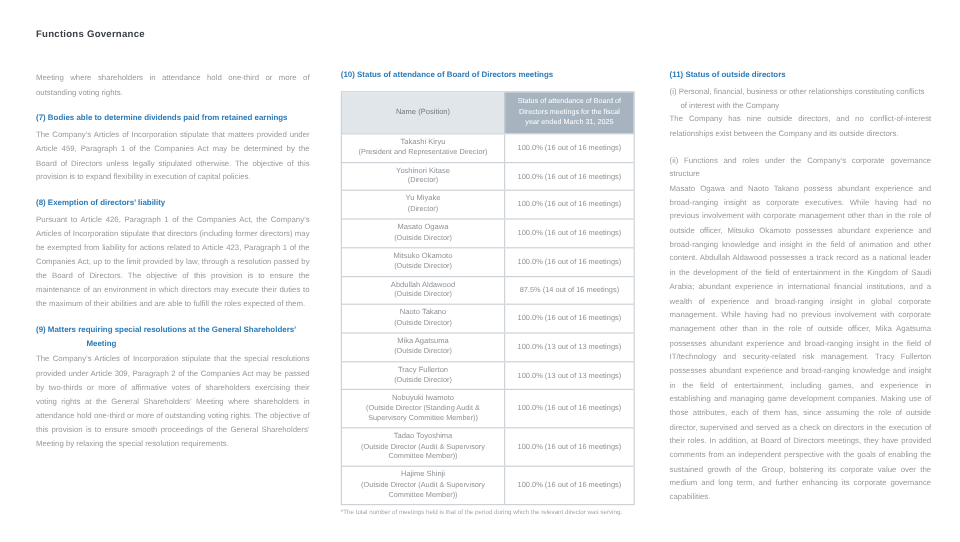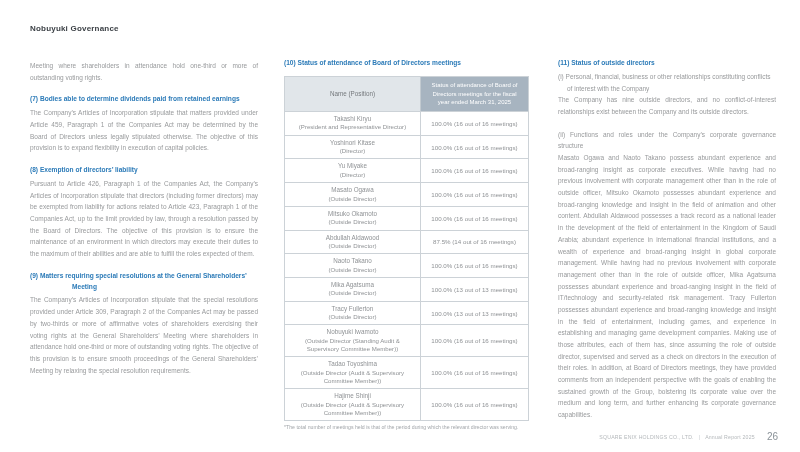--- a/index.html
+++ b/index.html
@@ -39,21 +39,21 @@
   .footer { position:absolute; right:22px; bottom:10px; display:flex; align-items:center; }
   .f-company, .f-report { font-size:5.2px; color:#b4b8bb; letter-spacing:0.2px; }
   .f-sep { font-size:5.2px; color:#c6cacd; margin:0 5px; }
   .f-page { font-size:10px; color:#8a9298; margin-left:12px; }
 </style>
 </head>
 <body>
 
 <div class="page">
 
-  <div class="top-header">Nobuyuki Governance</div>
+  <div class="top-header">Functions Governance</div>
 
   <div class="col col-left">
     <p class="body-p">Meeting where shareholders in attendance hold one-third or more of outstanding voting rights.</p>
     <h3 class="h-blue">(7) Bodies able to determine dividends paid from retained earnings</h3>
     <p class="body-p">The Company’s Articles of Incorporation stipulate that matters provided under Article 459, Paragraph 1 of the Companies Act may be determined by the Board of Directors unless legally stipulated otherwise. The objective of this provision is to expand flexibility in execution of capital policies.</p>
     <h3 class="h-blue">(8) Exemption of directors’ liability</h3>
     <p class="body-p">Pursuant to Article 426, Paragraph 1 of the Companies Act, the Company’s Articles of Incorporation stipulate that directors (including former directors) may be exempted from liability for actions related to Article 423, Paragraph 1 of the Companies Act, up to the limit provided by law, through a resolution passed by the Board of Directors. The objective of this provision is to ensure the maintenance of an environment in which directors may execute their duties to the maximum of their abilities and are able to fulfill the roles expected of them.</p>
     <h3 class="h-blue hang9">(9) Matters requiring special resolutions at the General Shareholders’ Meeting</h3>
     <p class="body-p">The Company’s Articles of Incorporation stipulate that the special resolutions provided under Article 309, Paragraph 2 of the Companies Act may be passed by two-thirds or more of affirmative votes of shareholders exercising their voting rights at the General Shareholders’ Meeting where shareholders in attendance hold one-third or more of outstanding voting rights. The objective of this provision is to ensure smooth proceedings of the General Shareholders’ Meeting by relaxing the special resolution requirements.</p>
   </div>
@@ -156,20 +156,14 @@
   </div>
 
   <div class="col col-right">
     <h3 class="h-blue first">(11) Status of outside directors</h3>
     <p class="body-p hang-i">(i) Personal, financial, business or other relationships constituting conflicts of interest with the Company</p>
     <p class="body-p">The Company has nine outside directors, and no conflict-of-interest relationships exist between the Company and its outside directors.</p>
     <p class="body-p spaced">(ii) Functions and roles under the Company’s corporate governance structure</p>
     <p class="body-p">Masato Ogawa and Naoto Takano possess abundant experience and broad-ranging insight as corporate executives. While having had no previous involvement with corporate management other than in the role of outside officer, Mitsuko Okamoto possesses abundant experience and broad-ranging knowledge and insight in the field of animation and other content. Abdullah Aldawood possesses a track record as a national leader in the development of the field of entertainment in the Kingdom of Saudi Arabia; abundant experience in international financial institutions, and a wealth of experience and broad-ranging insight in global corporate management. While having had no previous involvement with corporate management other than in the role of outside officer, Mika Agatsuma possesses abundant experience and broad-ranging insight in the field of IT/technology and security-related risk management. Tracy Fullerton possesses abundant experience and broad-ranging knowledge and insight in the field of entertainment, including games, and experience in establishing and managing game development companies. Making use of those attributes, each of them has, since assuming the role of outside director, supervised and served as a check on directors in the execution of their roles. In addition, at Board of Directors meetings, they have provided comments from an independent perspective with the goals of enabling the sustained growth of the Group, bolstering its corporate value over the medium and long term, and further enhancing its corporate governance capabilities.</p>
   </div>
 
-  <div class="footer">
-    <span class="f-company">SQUARE ENIX HOLDINGS CO., LTD.</span>
-    <span class="f-sep">|</span>
-    <span class="f-report">Annual Report 2025</span>
-    <span class="f-page">26</span>
-  </div>
 
 </div>
 
 </body></html>

